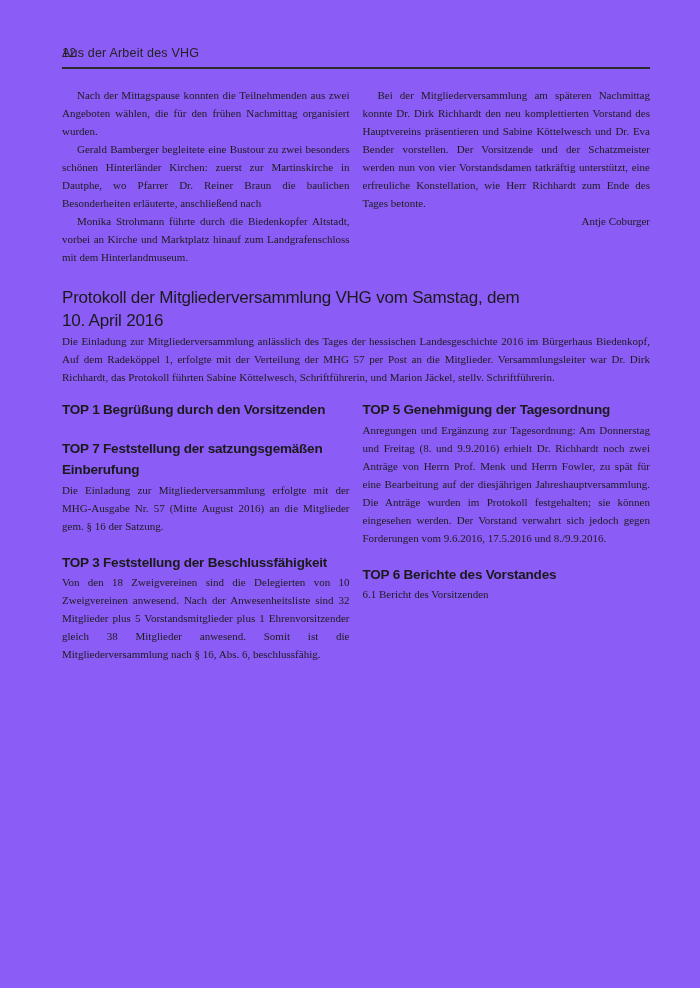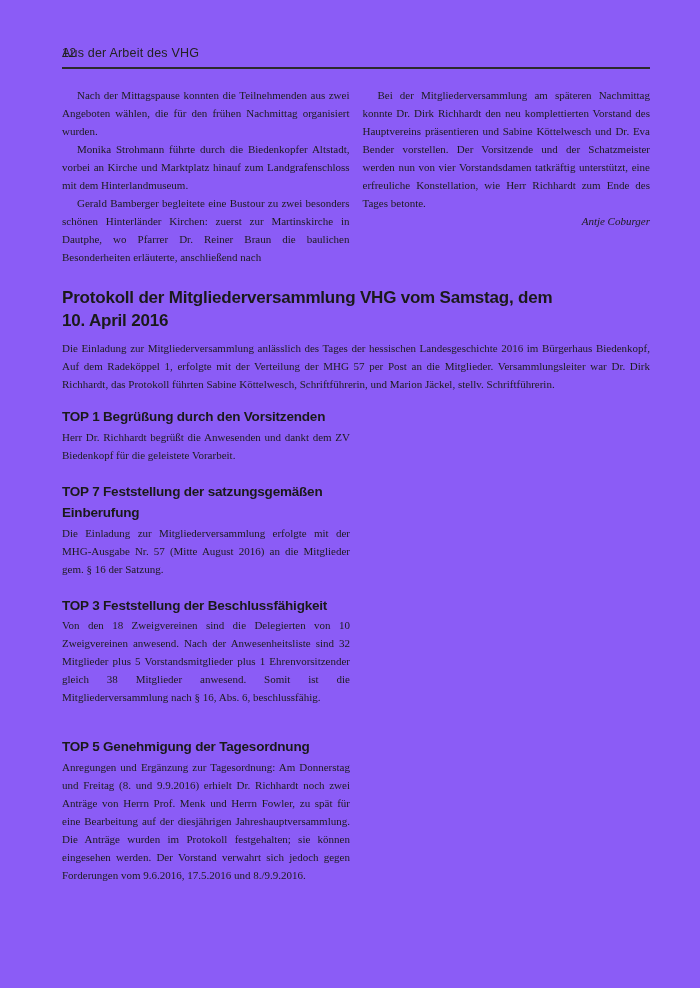--- a/index.html
+++ b/index.html
@@ -56,34 +56,33 @@
   .indent { text-indent: 15px; }
   
   .two-col {
     display: flex;
     gap: 13px;
   }
   .col { width: 288px; }
   .report-section { margin-top: 17px; }
   .byline {
     text-align: right;
-    font-style: italic;
   }
   
   .protokoll-title {
     margin: 21px 0 0 0;
     font-family: "Liberation Sans", sans-serif;
-    font-weight: bold;
+    font-weight: normal;
     font-size: 17px;
     line-height: 22.5px;
     letter-spacing: -0.2px;
     color: #1a1a1a;
   }
-  .protokoll-intro { margin-top: 7px; }
-  .protokoll-section { margin-top: 13px; flex-direction: column; }
+  .protokoll-intro { }
+  .protokoll-section { margin-top: 13px; }
   .top-block { margin-bottom: 17px; }
   .top-heading {
     margin: 0;
     font-family: "Liberation Sans", sans-serif;
     font-weight: bold;
     font-size: 13.5px;
     line-height: 21.5px;
     letter-spacing: -0.2px;
     color: #1a1a1a;
     text-align: left;
@@ -96,49 +95,52 @@
 
   <div class="running-head">
     <span class="page-number">12</span>
     <span class="running-title">Aus der Arbeit des VHG</span>
   </div>
   <hr class="head-rule">
 
   <div class="two-col report-section">
     <div class="col">
       <p class="indent">Nach der Mittagspause konnten die Teil­nehmenden aus zwei Angeboten wählen, die für den frühen Nachmittag organisiert wur­den.</p>
+      <p class="indent">Gerald Bamberger begleitete eine Bustour zu zwei besonders schönen Hinterländer Kir­chen: zuerst zur Martinskirche in Dautphe, wo Pfarrer Dr. Reiner Braun die baulichen Besonderheiten erläuterte, anschließend nach</p>
       <p class="indent">Monika Strohmann führte durch die Bie­denkopfer Altstadt, vorbei an Kirche und Marktplatz hinauf zum Landgrafenschloss mit dem Hinterlandmuseum.</p>
-      <p class="indent">Gerald Bamberger begleitete eine Bustour zu zwei besonders schönen Hinterländer Kir­chen: zuerst zur Martinskirche in Dautphe, wo Pfarrer Dr. Reiner Braun die baulichen Besonderheiten erläuterte, anschließend nach</p>
     </div>
     <div class="col">
       <p class="indent">Bei der Mitgliederversammlung am spä­teren Nachmittag konnte Dr. Dirk Richhardt den neu komplettierten Vorstand des Haupt­vereins präsentieren und Sabine Köttelwesch und Dr. Eva Bender vorstellen. Der Vorsitzen­de und der Schatzmeister werden nun von vier Vorstandsdamen tatkräftig unterstützt, eine erfreuliche Konstellation, wie Herr Rich­hardt zum Ende des Tages betonte.</p>
       <p class="byline">Antje Coburger</p>
     </div>
   </div>
 
   <h1 class="protokoll-title"><span>Protokoll der Mitgliederversammlung VHG vom Samstag, dem</span><br><span>10. April 2016</span></h1>
 
   <p class="protokoll-intro">Die Einladung zur Mitgliederversammlung anlässlich des Tages der hessischen Landesgeschich­te 2016 im Bürgerhaus Biedenkopf, Auf dem Radeköppel 1, erfolgte mit der Verteilung der MHG 57 per Post an die Mitglieder. Versammlungsleiter war Dr. Dirk Richhardt, das Protokoll führten Sabine Köttelwesch, Schriftführerin, und Marion Jäckel, stellv. Schriftführerin.</p>
 
   <div class="two-col protokoll-section">
     <div class="col">
       <div class="top-block">
         <h2 class="top-heading">TOP 1 Begrüßung durch den Vorsitzenden</h2>
-        <p>Herr Dr. Richhardt begrüßt die Anwesenden und dankt dem ZV Biedenkopf für die geleis­tete Vorarbeit.</p>
       </div>
       <div class="top-block">
         <h2 class="top-heading">TOP 7 Feststellung der satzungsgemäßen Einberufung</h2>
         <p>Die Einladung zur Mitgliederversammlung erfolgte mit der MHG-Ausgabe Nr. 57 (Mitte August 2016) an die Mitglieder gem. § 16 der Satzung.</p>
       </div>
       <div class="top-block">
         <h2 class="top-heading">TOP 3 Feststellung der Beschlussfähigkeit</h2>
         <p>Von den 18 Zweigvereinen sind die Delegier­ten von 10 Zweigvereinen anwesend. Nach der Anwesenheitsliste sind 32 Mitglieder plus 5 Vorstandsmitglieder plus 1 Ehrenvorsitzen­der gleich 38 Mitglieder anwesend. Somit ist die Mitgliederversammlung nach § 16, Abs. 6, beschlussfähig.</p>
       </div>
     </div>
     <div class="col">
       <div class="top-block">
         <h2 class="top-heading">TOP 5 Genehmigung der Tagesordnung</h2>
         <p>Anregungen und Ergänzung zur Tagesord­nung: Am Donnerstag und Freitag (8. und 9.9.2016) erhielt Dr. Richhardt noch zwei Anträge von Herrn Prof. Menk und Herrn Fowler, zu spät für eine Bearbeitung auf der diesjährigen Jahreshauptversammlung. Die Anträge wurden im Protokoll festgehalten; sie können eingesehen werden. Der Vorstand verwahrt sich jedoch gegen Forderungen vom 9.6.2016, 17.5.2016 und 8./9.9.2016.</p>
       </div>
+      <div class="top-block">
+        <h2 class="top-heading">TOP 6 Berichte des Vorstandes</h2>
+        <p>6.1 Bericht des Vorsitzenden</p>
+      </div>
     </div>
   </div>
 
 </div>
 
 </body></html>

